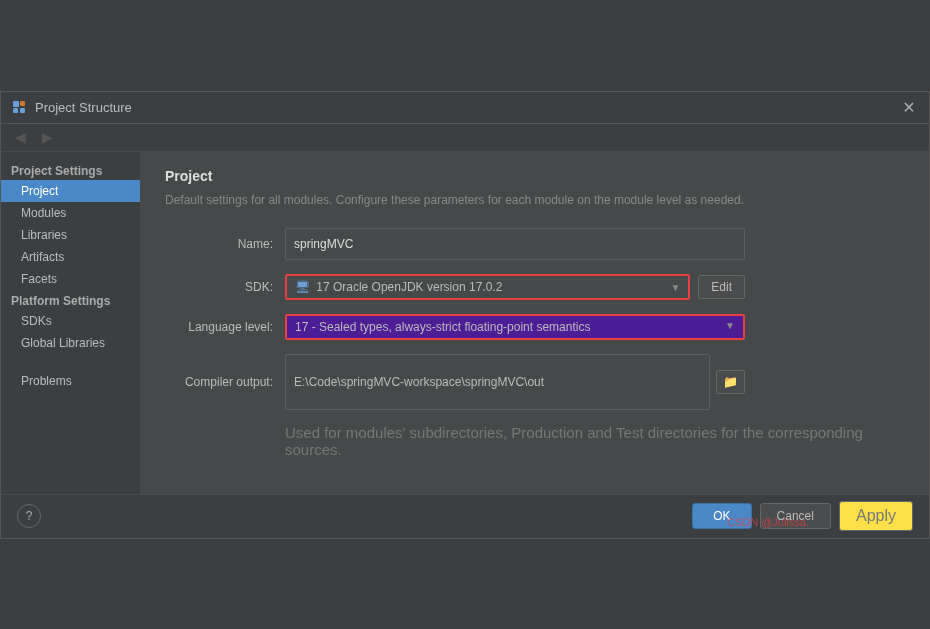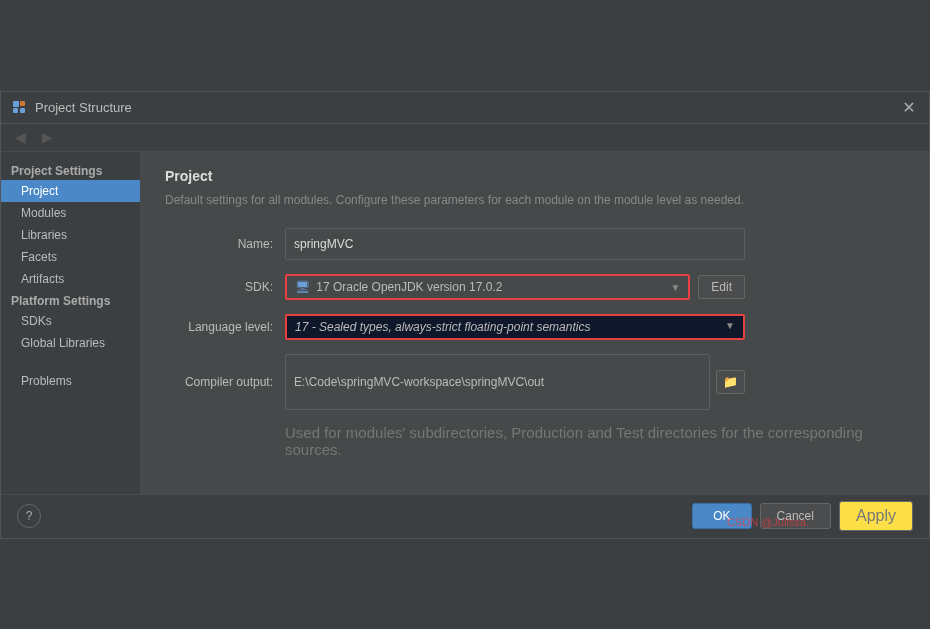--- a/index.html
+++ b/index.html
@@ -188,32 +188,31 @@
     .edit-btn {
       background: #4a4c4e;
       border: 1px solid #666;
       color: #bbb;
       font-size: 12px;
       padding: 4px 12px;
       border-radius: 2px;
       cursor: pointer;
     }
     .lang-select {
-      background: #0f172a;
+      background: #4c1d95;
       border: 2px solid #e84040;
       color: #bbb;
       font-size: 12px;
       padding: 4px 8px;
       border-radius: 2px;
       display: flex;
       align-items: flex-start;
       cursor: pointer;
       width: 100%;
       max-width: 500px;
-      font-style: italic;
     }
     .lang-select-text {
       flex: 1;
       color: #bbb;
       font-size: 12px;
     }
     .lang-arrow {
       color: #888;
       font-size: 10px;
     }
@@ -338,24 +337,24 @@
       <div class="sidebar-item active">
         <span>Project</span>
       </div>
       <div class="sidebar-item">
         <span>Modules</span>
       </div>
       <div class="sidebar-item">
         <span>Libraries</span>
       </div>
       <div class="sidebar-item">
+        <span>Artifacts</span>
+      </div>
+      <div class="sidebar-item">
         <span>Facets</span>
-      </div>
-      <div class="sidebar-item">
-        <span>Artifacts</span>
       </div>
 
       <div class="sidebar-section-label">Platform Settings</div>
       <div class="sidebar-item">
         <span>SDKs</span>
       </div>
       <div class="sidebar-item">
         <span>Global Libraries</span>
       </div>
 

